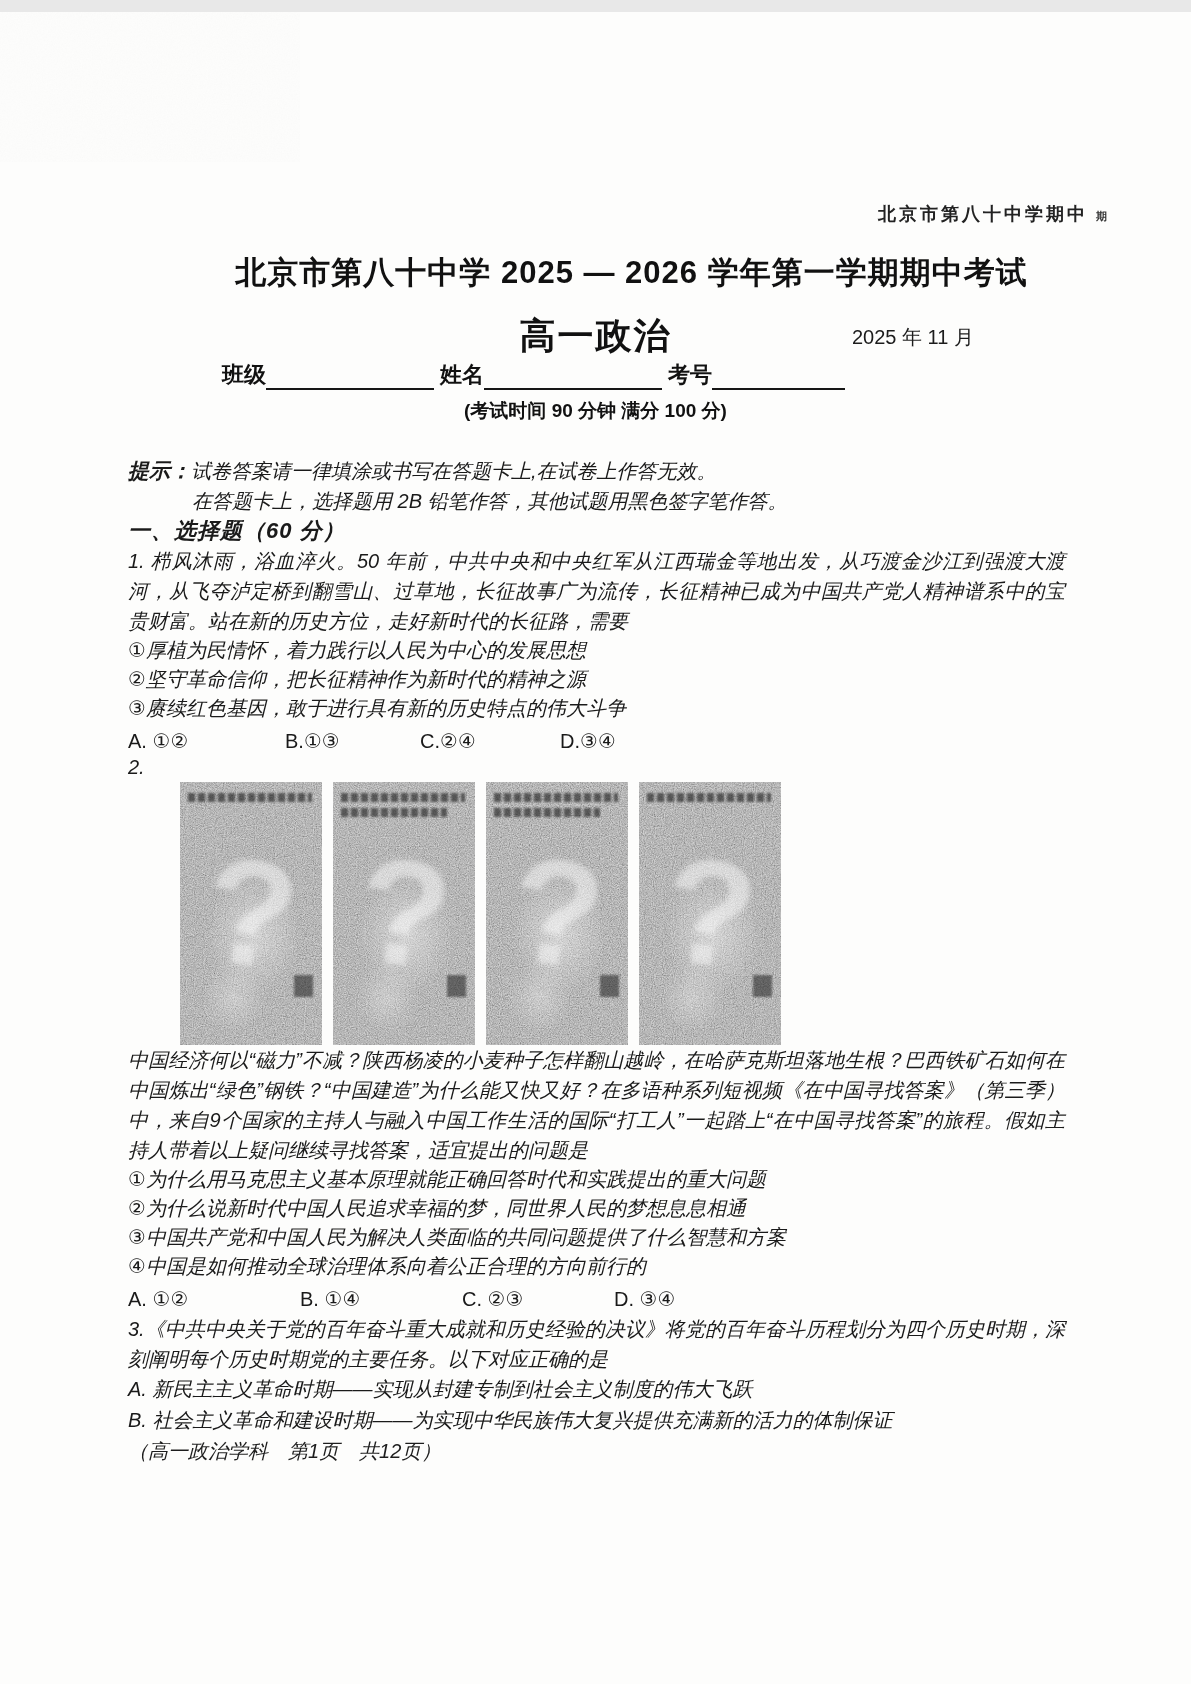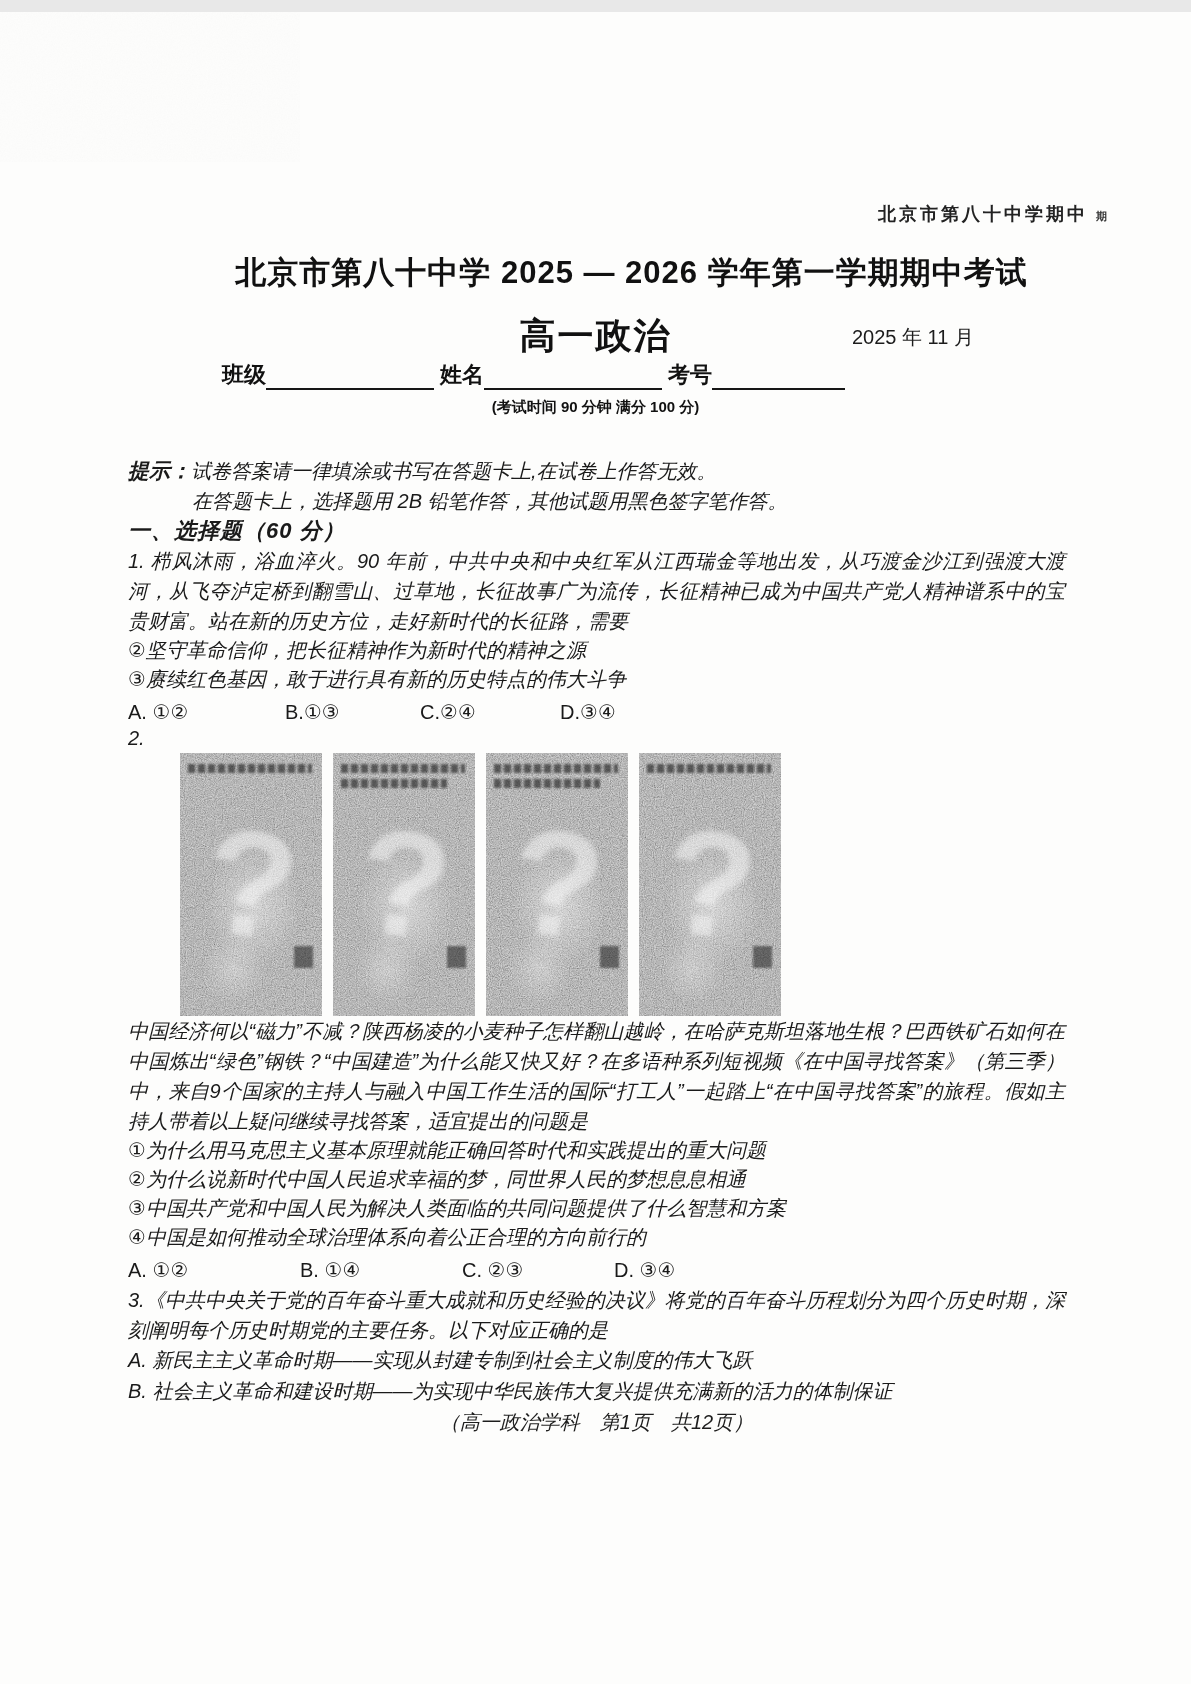--- a/index.html
+++ b/index.html
@@ -37,21 +37,21 @@
     position:absolute;top:348px;left:222px;width:625px;
     display:flex;align-items:flex-end;
     font-size:22px;font-weight:700;color:#111;
   }
   .fields .fline{border-bottom:2.5px solid #161616;height:24px;display:inline-block;}
   .fline.l1{width:168px;margin-right:6px;}
   .fline.l2{width:178px;margin-right:6px;}
   .fline.l3{width:133px;}
   .exam-info{
     position:absolute;top:386px;left:0;width:100%;
-    text-align:center;font-size:15px;font-weight:700;color:#111;
+    text-align:center;font-size:19px;font-weight:700;color:#111;
   }
   
   .flow{position:absolute;top:444px;left:128px;width:937px;font-size:20px;}
   .flow p{margin:0;font-style:italic;}
   .notice1{line-height:30px;}
   .notice-label{font-weight:700;font-size:21px;}
   .notice2{line-height:30px;padding-left:64px;}
   .sec-heading{font-size:22px;font-weight:700;line-height:30px;letter-spacing:1px;}
   .stem{line-height:30px;text-align:justify;}
   .item{line-height:29px;}
@@ -82,21 +82,21 @@
     font-size:150px;font-weight:700;color:rgba(252,252,252,.5);
     filter:blur(2.5px);transform:rotate(7deg);
   }
   .poster .qr{
     position:absolute;right:9px;bottom:48px;width:19px;height:22px;
     background:rgba(30,30,30,.55);filter:blur(.8px);
   }
   
   .q2-stem{margin-top:34px;}
   .optline{line-height:31px;}
-  .footer{text-align:center;line-height:30px;margin-top:2px;font-size:20px;color:#1d1d1d;}
+  .footer{line-height:30px;margin-top:2px;font-size:20px;color:#1d1d1d;}
 </style>
 </head>
 <body>
 
 <div class="page">
 
   <svg class="scan-noise">
     <filter id="pagenoise">
         <feTurbulence type="fractalNoise" baseFrequency="0.8" numOctaves="2" seed="11"></feTurbulence>
         <feColorMatrix type="saturate" values="0"></feColorMatrix>
@@ -123,21 +123,22 @@
 
   <div class="exam-info">(考试时间  90 分钟  满分 100 分)</div>
 
   <div class="flow">
 
     <p class="notice1"><span class="notice-label">提示：</span><span>试卷答案请一律填涂或书写在答题卡上,在试卷上作答无效。</span></p>
     <p class="notice2">在答题卡上，选择题用 2B 铅笔作答，其他试题用黑色签字笔作答。</p>
 
     <p class="sec-heading">一、选择题（60 分）</p>
 
-    <p class="stem">1. 栉风沐雨，浴血淬火。90 年前，中共中央和中央红军从江西瑞金等地出发，从巧渡金沙江到强渡大渡河，从飞夺泸定桥到翻雪山、过草地，长征故事广为流传，长征精神已成为中国共产党人精神谱系中的宝贵财富。站在新的历史方位，走好新时代的长征路，需要</p>
+    <p class="stem">1. 栉风沐雨，浴血淬火。50 年前，中共中央和中央红军从江西瑞金等地出发，从巧渡金沙江到强渡大渡河，从飞夺泸定桥到翻雪山、过草地，长征故事广为流传，长征精神已成为中国共产党人精神谱系中的宝贵财富。站在新的历史方位，走好新时代的长征路，需要</p>
+    <p class="item">①厚植为民情怀，着力践行以人民为中心的发展思想</p>
     <p class="item">②坚守革命信仰，把长征精神作为新时代的精神之源</p>
     <p class="item">③赓续红色基因，敢于进行具有新的历史特点的伟大斗争</p>
     <div class="opts">
       <span>A.  ①②</span>
       <span>B.①③</span>
       <span>C.②④</span>
       <span>D.③④</span>
     </div>
 
     <p class="qnum">2.</p>

